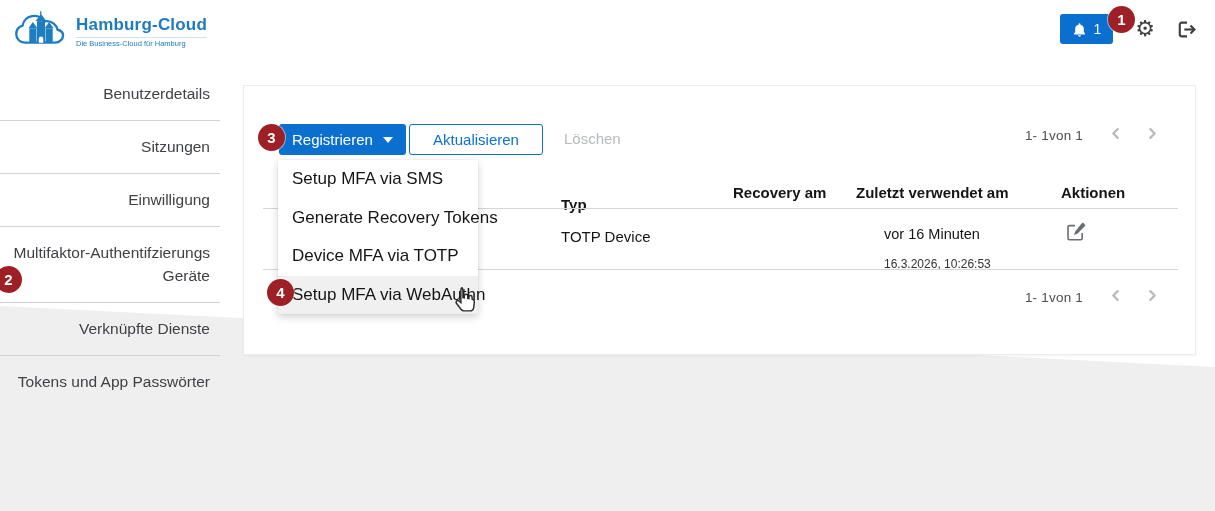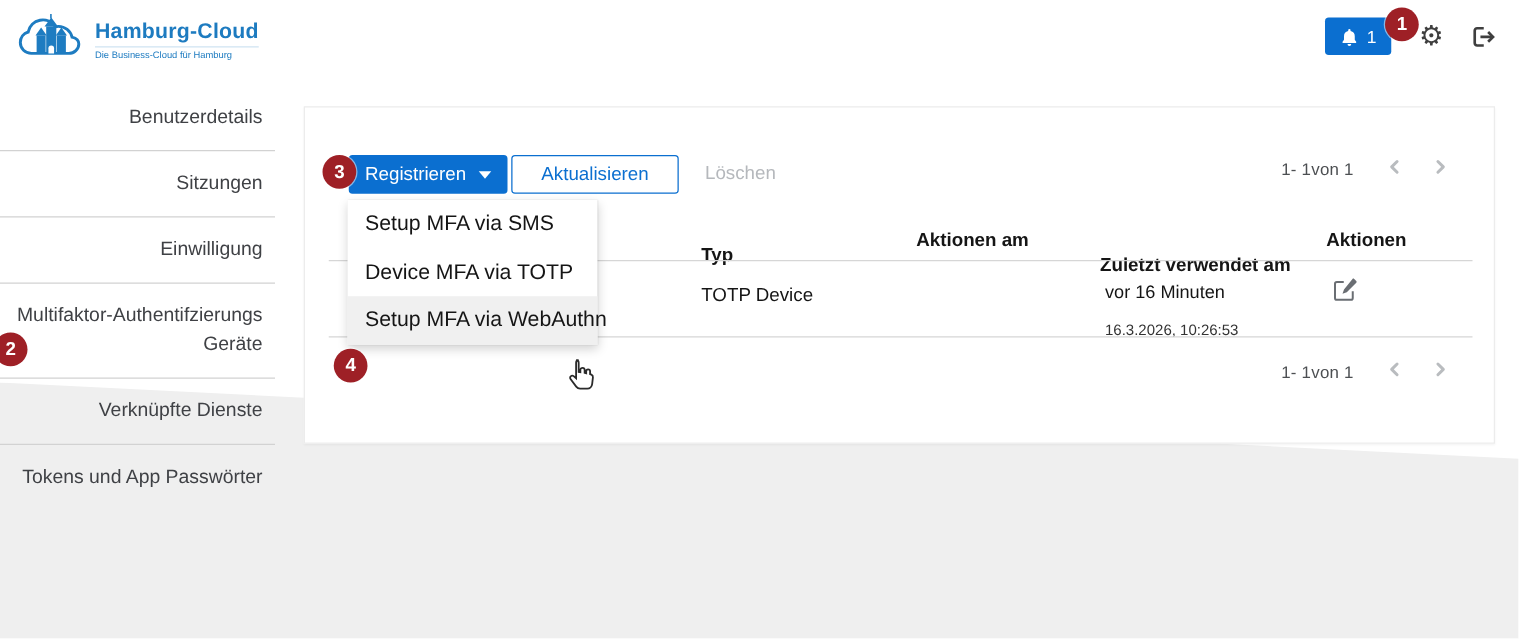--- a/index.html
+++ b/index.html
@@ -43,21 +43,21 @@
   .btn-disabled { position:absolute; left:320px; top:44px; background:none; border:none;
     color:#b5b8bc; font-size:15px; cursor:default; font-family:"Liberation Sans",sans-serif; }
 
   .pager { position:absolute; right:28px; display:flex; align-items:center; gap:8px; }
   .pager-top { top:37px; }
   .pager-bottom { top:199px; }
   .pager-label { font-size:13.5px; color:#4c4f52; margin-right:10px; letter-spacing:.2px; }
   .pager-btn { background:none; border:none; padding:4px 8px; cursor:default; }
 
   .thead-cell { position:absolute; top:98px; font-size:15px; font-weight:bold; color:#151515; }
-  .th-typ { left:317px;margin-top:12px; } .th-erstellt { left:489px; } .th-zuletzt { left:636px;margin-top:20px; } .th-aktionen { left:817px; }
+  .th-typ { left:317px;margin-top:12px; } .th-erstellt { left:489px; } .th-zuletzt { left:612px; } .th-aktionen { left:817px; }
   .rule { position:absolute; left:19px; width:915px; height:1px; background:#d6d6d6; }
   .rule-head { top:122px; } .rule-row { top:183px; }
 
   .cell-typ { position:absolute; left:317px; top:142px; font-size:15px; color:#151515; }
   .cell-zuletzt { position:absolute; left:640px; top:140px; font-size:14.5px; color:#151515; }
   .cell-zuletzt-abs { margin-top:15px; font-size:12px; color:#333; }
   .edit-btn { position:absolute; left:822px; top:136px; background:none; border:none; cursor:pointer; }
 
   
   .dropdown { position:absolute; left:278px; top:160px; width:200px; background:#fff; z-index:5;
@@ -142,21 +142,21 @@
         </svg>
       </button>
       <button class="pager-btn">
         <svg width="13" height="13" viewBox="0 0 12 12">
           <path d="M4 2l4 4-4 4" fill="none" stroke="#b9bcbf" stroke-width="2.2" stroke-linecap="round" stroke-linejoin="round"></path>
         </svg>
       </button>
     </div>
 
     <div class="thead-cell th-typ">Typ</div>
-    <div class="thead-cell th-erstellt">Aktionen am</div>
+    <div class="thead-cell th-erstellt">Recovery am</div>
     <div class="thead-cell th-zuletzt">Zuletzt verwendet am</div>
     <div class="thead-cell th-aktionen">Aktionen</div>
     <div class="rule rule-head"></div>
 
     <div class="cell-typ">TOTP Device</div>
     <div class="cell-zuletzt">
       <div>vor 16 Minuten</div>
       <div class="cell-zuletzt-abs">16.3.2026, 10:26:53</div>
     </div>
     <button class="edit-btn">
@@ -177,20 +177,21 @@
       <button class="pager-btn">
         <svg width="13" height="13" viewBox="0 0 12 12">
           <path d="M4 2l4 4-4 4" fill="none" stroke="#b9bcbf" stroke-width="2.2" stroke-linecap="round" stroke-linejoin="round"></path>
         </svg>
       </button>
     </div>
   </div>
 
   <div class="dropdown">
     <div class="dd-item">Setup MFA via SMS</div>
+    <div class="dd-item">Generate Recovery Tokens</div>
     <div class="dd-item">Device MFA via TOTP</div>
     <div class="dd-item hover">Setup MFA via WebAuthn</div>
   </div>
 
   <div class="badge badge-1">1</div>
   <div class="badge badge-2">2</div>
   <div class="badge badge-3">3</div>
   <div class="badge badge-4">4</div>
 
   <svg class="cursor-hand" width="25" height="29" viewBox="0 0 24 28">

